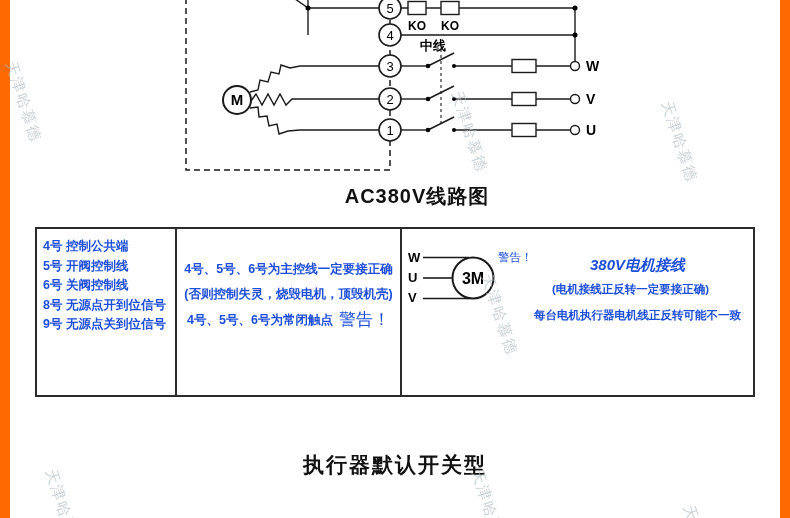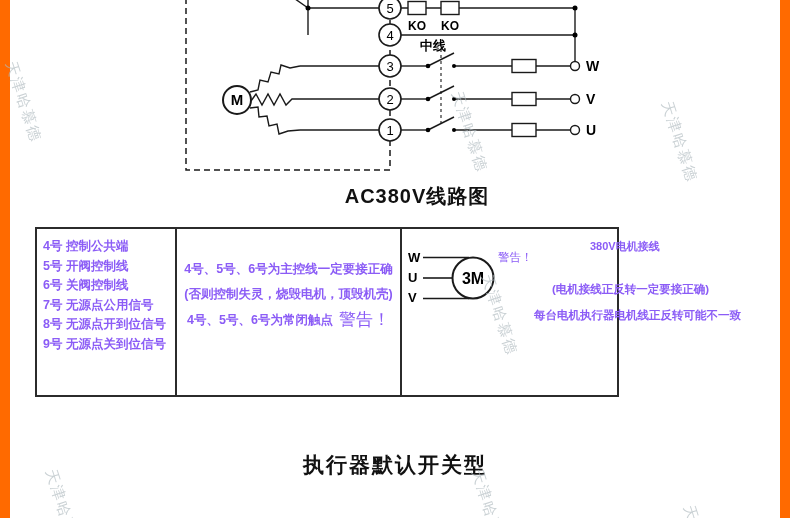--- a/index.html
+++ b/index.html
@@ -21,22 +21,22 @@
 
   #circuit { position:absolute; left:0; top:0; z-index:2; }
   #circuit text { font-family:"Liberation Sans","DejaVu Sans",sans-serif; }
 
   .diagram-title {
     position:absolute; left:0; top:183px; width:100%; z-index:2;
     text-align:center; font-size:20px; font-weight:bold; letter-spacing:1px; color:#111;padding-left:44px;
   }
 
   .main-table {
-    position:absolute; left:35px; top:227px; width:584px; height:170px; z-index:2;
-    border:2px solid #2b2b2b; display:flex; font-weight:bold; color:#8b5cf6;
+    position:absolute; left:35px; top:227px; width:720px; height:170px; z-index:2;
+    border:2px solid #2b2b2b; display:flex; font-weight:bold; color:#1d4ed8;
   }
   .cell { position:relative; height:100%; }
   .cell1 { width:140px; border-right:2px solid #2b2b2b; padding:8px 2px 0 6px; }
   .cell1 .line { font-size:12.5px; line-height:19.5px; white-space:nowrap; }
   .cell2 { width:225px; border-right:2px solid #2b2b2b; padding-top:28px; text-align:center; }
   .cell2 .line { font-size:12.5px; line-height:25px; white-space:nowrap; }
   .warn { font-weight:normal; font-size:17px; }
   .cell2 .warn { margin-left:6px; vertical-align:-1px; }
   .cell3 { flex:1; }
   .cell3 .t { position:absolute; white-space:nowrap; font-size:11.5px; }
@@ -138,21 +138,20 @@
   </g>
 </svg>
 
 <div class="diagram-title">AC380V线路图</div>
 
 <div class="main-table">
   <div class="cell cell1">
     <div class="line">4号 控制公共端</div>
     <div class="line">5号 开阀控制线</div>
     <div class="line">6号 关阀控制线</div>
-    <div class="line">7号 无源点公用信号</div>
     <div class="line">8号 无源点开到位信号</div>
     <div class="line">9号 无源点关到位信号</div>
   </div>
   <div class="cell cell2">
     <div class="line">4号、5号、6号为主控线一定要接正确</div>
     <div class="line">(否则控制失灵，烧毁电机，顶毁机壳)</div>
     <div class="line"><span>4号、5号、6号为常闭触点</span><span class="warn">警告！</span></div>
   </div>
   <div class="cell cell3">
     <svg class="mini-motor" width="100" height="72" viewBox="0 0 100 72">
@@ -163,21 +162,21 @@
         <circle cx="67" cy="33" r="20.5" stroke-width="2" fill="#fff"></circle>
       </g>
       <g fill="#000" font-weight="bold">
         <text x="2" y="17" font-size="13">W</text>
         <text x="2" y="37" font-size="13">U</text>
         <text x="2" y="57" font-size="13">V</text>
         <text x="67" y="39" font-size="16" text-anchor="middle">3M</text>
       </g>
     </svg>
     <div class="t warn" style="left:96px; top:21px;">警告！</div>
-    <div class="t" style="left:188px; top:10px; font-size:11px;">380V电机接线</div>
+    <div class="t" style="left:188px; top:27px; font-size:15px;font-style:italic;">380V电机接线</div>
     <div class="t" style="left:150px; top:53px;">(电机接线正反转一定要接正确)</div>
     <div class="t" style="left:132px; top:79px;">每台电机执行器电机线正反转可能不一致</div>
   </div>
 </div>
 
 <div class="footer-title">执行器默认开关型</div>
 
 <div class="watermark" style="left:10px;  top:52px;">天津哈慕德</div>
 <div class="watermark" style="left:456px; top:82px;">天津哈慕德</div>
 <div class="watermark" style="left:666px; top:92px;">天津哈慕德</div>

